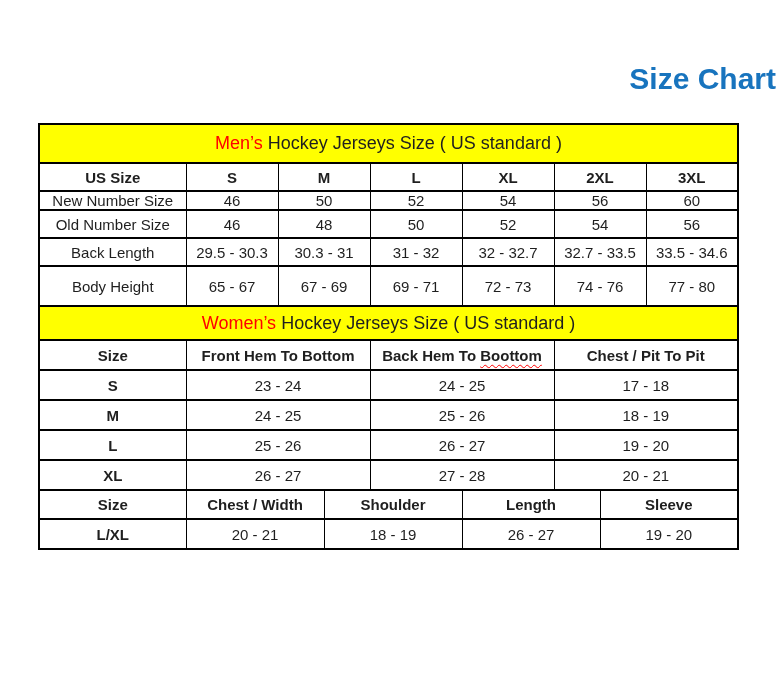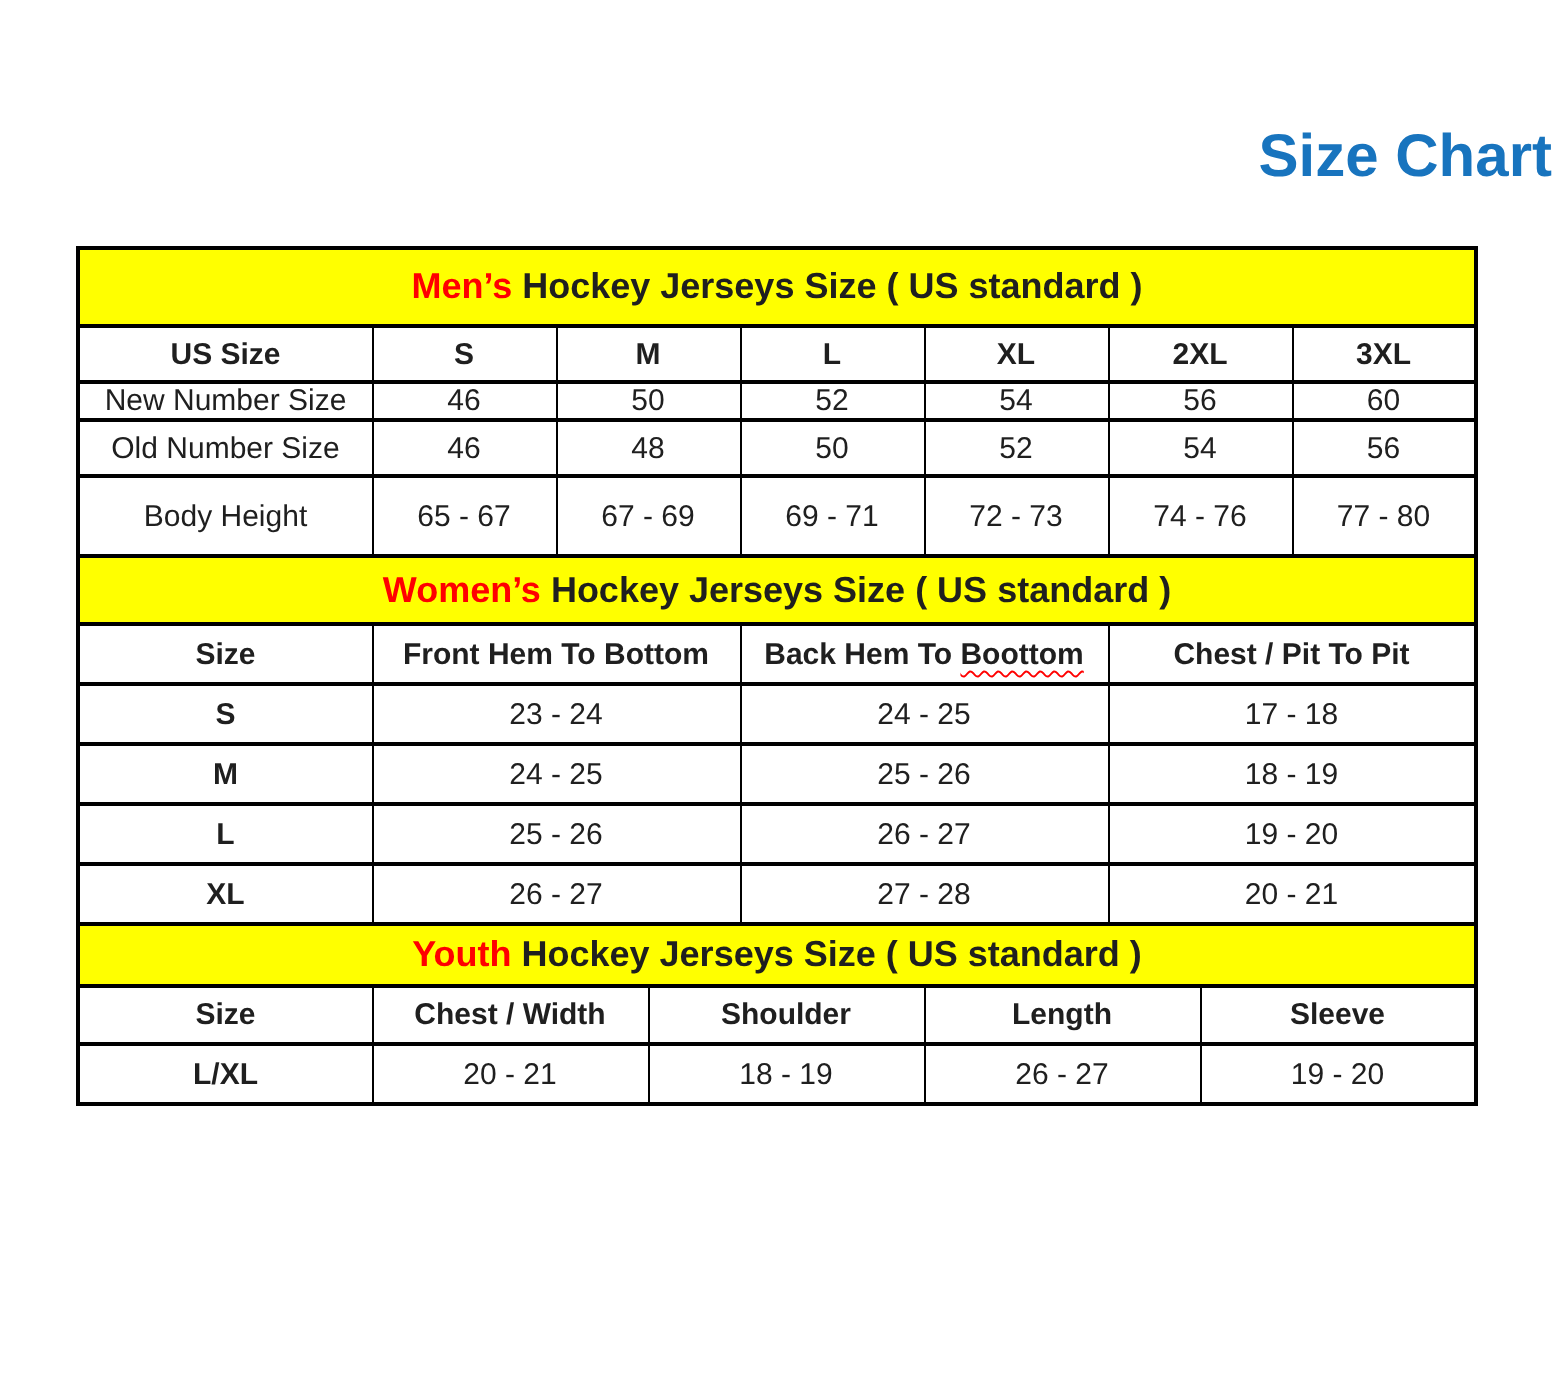--- a/index.html
+++ b/index.html
@@ -53,21 +53,21 @@
   table.size-chart th {
     font-weight: bold;
     margin-top: 16px;
   }
   table.size-chart td {
     font-weight: normal;
   }
   tr.sec td {
     background: var(--section_yellow, #FFFF00);
     font-size: 18px;
-    font-weight: bold;
+    font-weight: normal;
   }
   tr.sec .accent {
     color: var(--accent_red, #FF0000);
   }
   .sq {
     text-decoration: underline wavy var(--accent_red, #FF0000);
     text-decoration-thickness: 1px;
     text-underline-offset: 3px;
   }
 </style>
@@ -107,20 +107,29 @@
     </tr>
     <tr style="height:28px">
       <td>Old Number Size</td>
       <td colspan="2">46</td>
       <td colspan="2">48</td>
       <td colspan="2">50</td>
       <td colspan="2">52</td>
       <td colspan="2">54</td>
       <td colspan="2">56</td>
     </tr>
+    <tr style="height:28px">
+      <td>Back Length</td>
+      <td colspan="2">29.5 - 30.3</td>
+      <td colspan="2">30.3 - 31</td>
+      <td colspan="2">31 - 32</td>
+      <td colspan="2">32 - 32.7</td>
+      <td colspan="2">32.7 - 33.5</td>
+      <td colspan="2">33.5 - 34.6</td>
+    </tr>
     <tr style="height:40px">
       <td>Body Height</td>
       <td colspan="2">65 - 67</td>
       <td colspan="2">67 - 69</td>
       <td colspan="2">69 - 71</td>
       <td colspan="2">72 - 73</td>
       <td colspan="2">74 - 76</td>
       <td colspan="2">77 - 80</td>
     </tr>
 
@@ -151,23 +160,20 @@
       <td colspan="4">26 - 27</td>
       <td colspan="4">19 - 20</td>
     </tr>
     <tr style="height:30px">
       <th>XL</th>
       <td colspan="4">26 - 27</td>
       <td colspan="4">27 - 28</td>
       <td colspan="4">20 - 21</td>
     </tr>
 
-    <tr class="sec" style="height:31px">
-      <td colspan="13"><span class="accent">Youth</span><span> Hockey Jerseys Size ( US standard )</span></td>
-    </tr>
     <tr style="height:29px">
       <th>Size</th>
       <th colspan="3">Chest / Width</th>
       <th colspan="3">Shoulder</th>
       <th colspan="3">Length</th>
       <th colspan="3">Sleeve</th>
     </tr>
     <tr style="height:30px">
       <th>L/XL</th>
       <td colspan="3">20 - 21</td>

